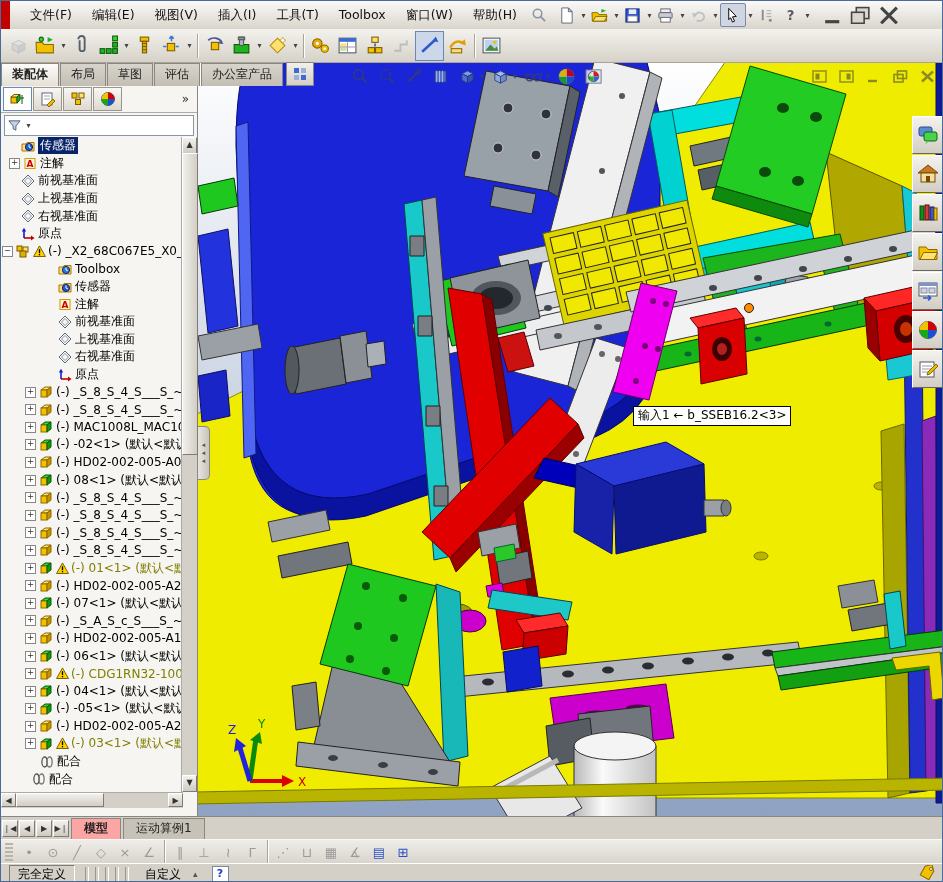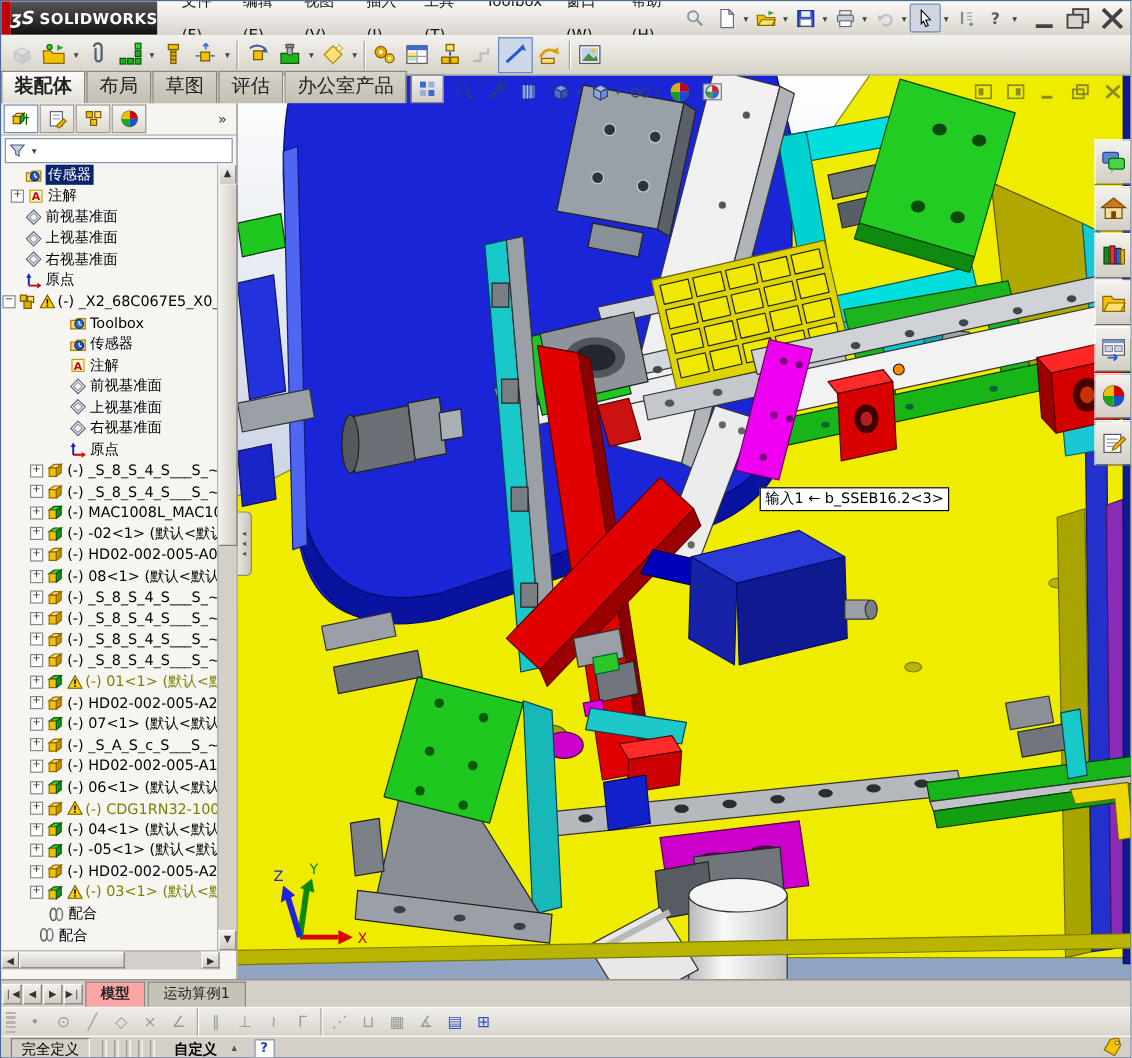--- a/index.html
+++ b/index.html
@@ -21,21 +21,21 @@
   .winbtns .wb{width:22px;height:18px;display:flex;align-items:center;justify-content:center;color:#3a3a3a;}
   
   .toolbar2{position:absolute;left:0;top:28px;width:943px;height:34px;background:linear-gradient(#f4f2ee,#d6d2c8);border-bottom:1px solid #a8a49a;display:flex;align-items:center;padding-left:4px;box-sizing:border-box;}
   .t2btn{width:27px;height:28px;display:flex;align-items:center;justify-content:center;}
   .t2btn svg{width:21px;height:21px;}
   .t2sep{width:1px;height:24px;background:#a8a49a;margin:0 3px;box-shadow:1px 0 0 #fff;}
   .t2active{border:1px solid #6a87b8;background:#ccd8ea;}
   .dis{opacity:.45;}
   
   .cmdtabs{position:absolute;left:0;top:62px;height:23px;display:flex;align-items:flex-end;z-index:30;}
-  .ctab{font-size:16px;padding:2px 10px 3px;border:1px solid #8a8680;border-bottom:none;background:linear-gradient(#d8d4cb,#c2beb4);margin-right:1px;color:#222;}
+  .ctab{font-size:12px;padding:2px 10px 3px;border:1px solid #8a8680;border-bottom:none;background:linear-gradient(#d8d4cb,#c2beb4);margin-right:1px;color:#222;}
   .ctab.on{background:linear-gradient(#fdfcfa,#e4e0d7);font-weight:bold;}
   .tabopt{width:26px;height:22px;border:1px solid #8a8680;background:linear-gradient(#f2f0ec,#d4d0c6);display:flex;align-items:center;justify-content:center;margin-left:2px;}
   
   .treepanel{position:absolute;left:0;top:85px;width:197px;height:730px;background:#f6f5f2;border-right:1px solid #8a8680;box-sizing:border-box;}
   .ptabs{height:26px;display:flex;align-items:center;background:linear-gradient(#efedе8,#d8d4cb);border-bottom:1px solid #b0aca2;padding-left:2px;}
   .ptab{width:27px;height:22px;display:flex;align-items:center;justify-content:center;border:1px solid #9a968e;margin-right:1px;background:linear-gradient(#f8f7f4,#ddd9d0);}
   .ptab.on{background:#fdfdfb;border-color:#6a87b8;}
   .ptab svg{width:16px;height:16px;}
   .chev{margin-left:auto;margin-right:8px;font-size:12px;color:#333;}
   .filterbar{height:19px;margin:2px 3px;border:1px solid #8a96a8;background:#fff;display:flex;align-items:center;padding-left:3px;gap:3px;}
@@ -88,24 +88,20 @@
   .uparr{font-size:9px;color:#555;margin-left:4px;}
   .tagic{margin-left:auto;margin-right:8px;}
 </style>
 </head>
 <body>
 
 <div id="app">
 
   <div class="menubar">
     <div class="redstripe"></div>
-    <div class="logo">
-      <span class="mark">ʒS</span>
-      <span class="brand">SOLIDWORKS</span>
-    </div>
     <div class="menus" id="menus">
         <div>文件(F)</div>
         <div>编辑(E)</div>
         <div>视图(V)</div>
         <div>插入(I)</div>
         <div>工具(T)</div>
         <div>Toolbox</div>
         <div>窗口(W)</div>
         <div>帮助(H)</div>
       </div>
@@ -1307,21 +1303,21 @@
 
   <div class="statusbar">
     <div class="sbox">完全定义</div>
     <div class="ticks">
       <div class="tick"></div>
         <div class="tick"></div>
         <div class="tick"></div>
         <div class="tick"></div>
         <div class="tick"></div>
     </div>
-    <div class="sbox" style="border:none;font-weight:bold;">自定义</div>
+    <div class="sbox" style="border:none;">自定义</div>
     <span class="uparr">▴</span>
     <div class="helpq">?</div>
     <div class="tagic">
       <svg width="17" height="15" viewBox="0 0 17 15">
           <path d="M1,8 L8,1 h7 v7 l-7,7 z" fill="#f2c200" stroke="#8a6a00" transform="rotate(-15 8 8)"></path>
           <circle cx="12" cy="4" r="1.5" fill="#fff" stroke="#8a6a00"></circle>
         </svg>
     </div>
   </div>
 

